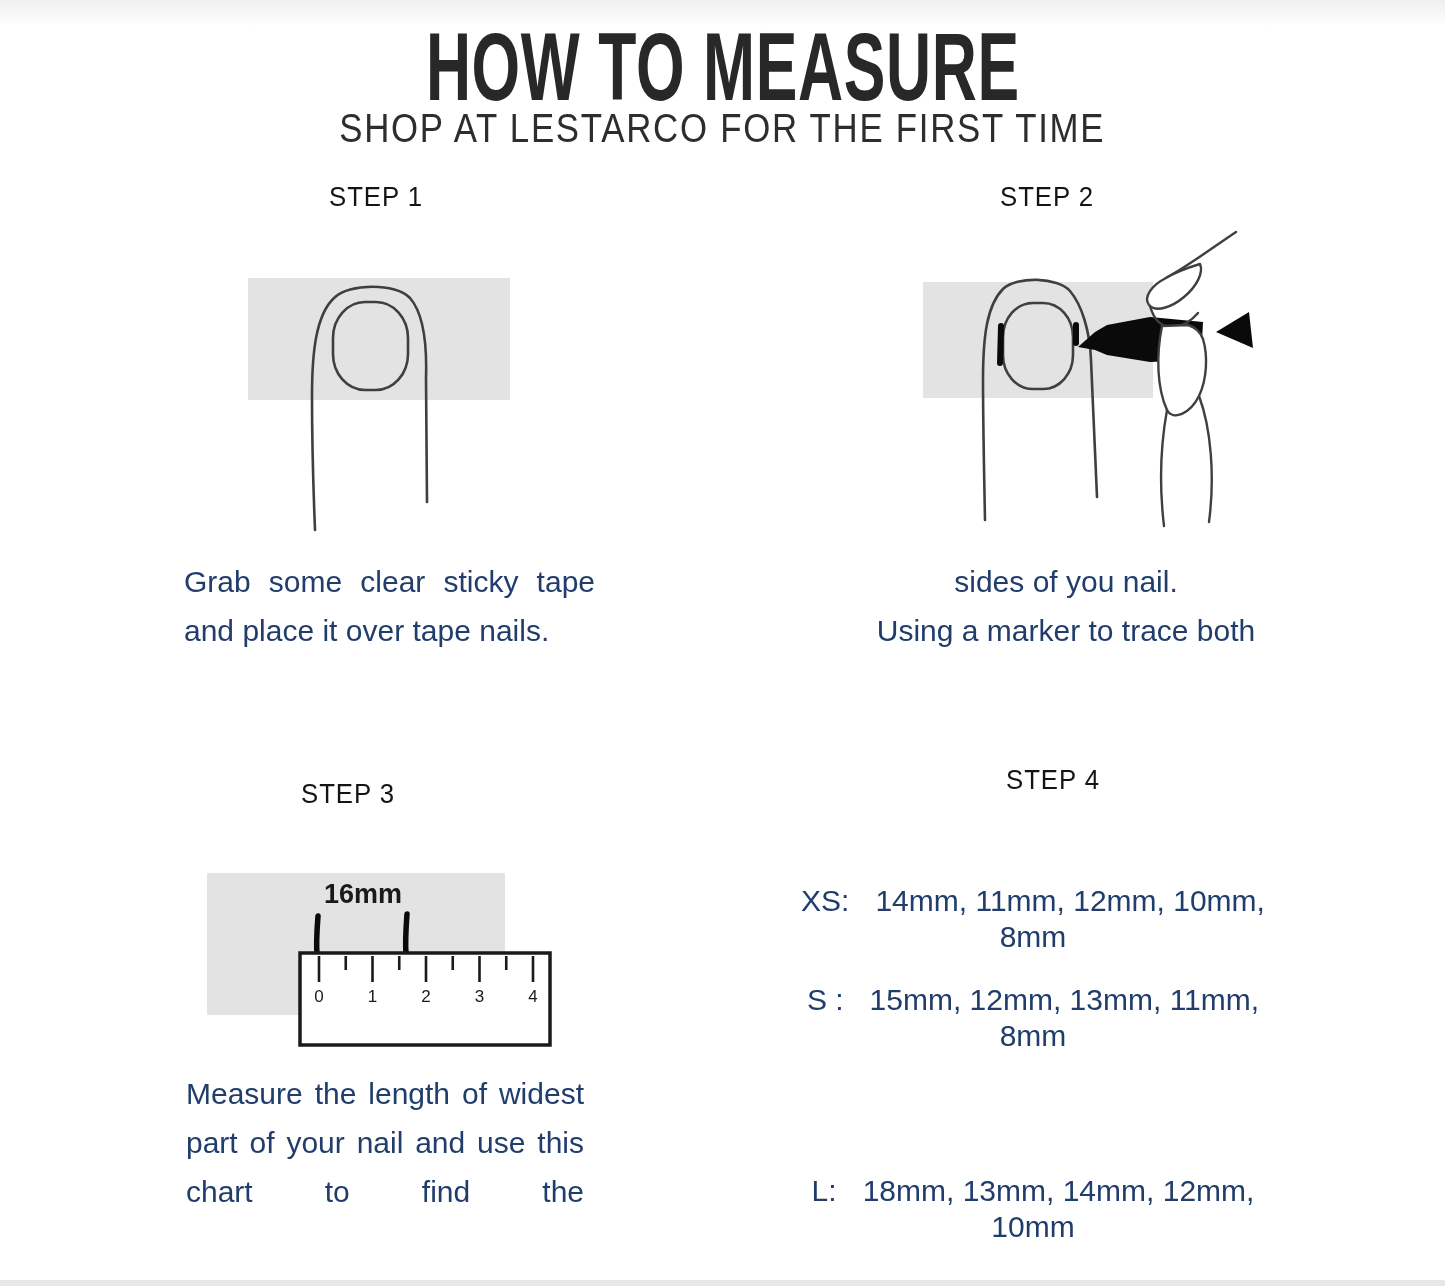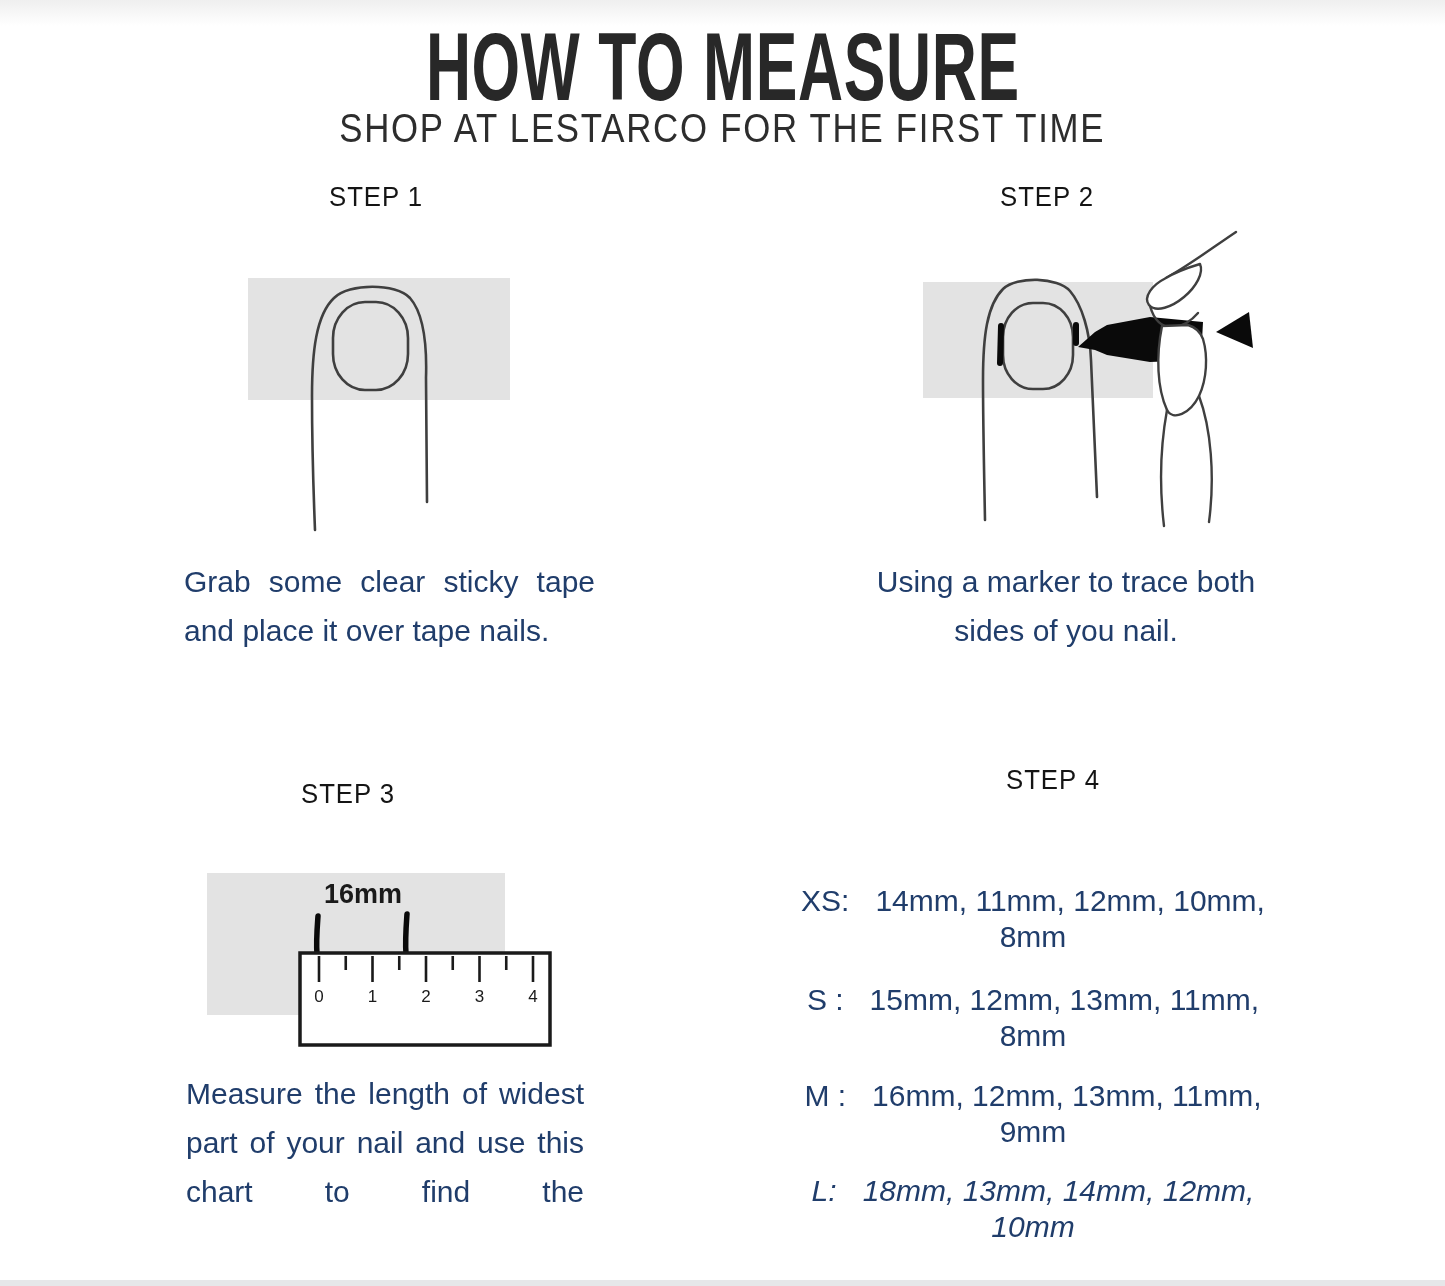--- a/index.html
+++ b/index.html
@@ -35,21 +35,21 @@
   .caption-step1{left:184px;top:557px;width:411px;}
   .caption-step2{left:866px;top:557px;width:400px;text-align:center;}
   .caption-step3{left:186px;top:1069px;width:398px;}
   .just{text-align:justify;text-align-last:justify;-moz-text-align-last:justify;}
 
   .size-row{position:absolute;left:783px;width:500px;text-align:center;
     color:#203d6b;font-size:30px;line-height:36px;}
   .size-row-xs{top:883px;}
   .size-row-s{top:982px;}
   .size-row-m{top:1078px;}
-  .size-row-l{top:1173px;font-style:italic;}
+  .size-row-l{top:1173px;}
   .size-label{margin-right:26px;}
 
   .ruler-number{font-size:17px;fill:#1a1a1a;font-family:"Liberation Sans",sans-serif;}
   .mm-label{font-size:27px;font-weight:700;fill:#1a1a1a;font-family:"Liberation Sans",sans-serif;}
 </style>
 </head>
 <body>
 
 <div class="canvas">
 
@@ -95,22 +95,22 @@
              C296,59 304,45 300,36 C290,39 274,45 266,50 Z" fill="#ffffff" stroke="#3f3f3f" stroke-width="2.4" stroke-linejoin="round"></path>
     <path d="M250,78 C254,92 262,100 274,99 C283,98 292,92 298,85" fill="none" stroke="#3f3f3f" stroke-width="2.4" stroke-linecap="round"></path>
     <path d="M262,98 C256,128 257,160 267,182 C273,193 290,186 299,168
              C307,151 308,128 303,111 C300,103 295,99 288,97 Z" fill="#ffffff" stroke="#3f3f3f" stroke-width="2.4" stroke-linejoin="round"></path>
     <polygon points="316,104 349,84 353,120" fill="#0a0a0a"></polygon>
     <path d="M267,182 C261,215 259,256 264,298" fill="none" stroke="#3f3f3f" stroke-width="2.4" stroke-linecap="round"></path>
     <path d="M299,168 C311,200 315,248 309,294" fill="none" stroke="#3f3f3f" stroke-width="2.4" stroke-linecap="round"></path>
   </svg>
 
   <div class="caption caption-step2">
+    <div>sides of you nail.</div>
     <div>Using a marker to trace both</div>
-    <div>sides of you nail.</div>
   </div>
 
   <div class="step-heading step3-heading">
     <span class="squeeze-head">STEP 3</span>
   </div>
 
   <svg class="illus illus-step3" width="400" height="212" viewBox="0 0 400 212">
     <rect x="17" y="13" width="298" height="142" fill="#e3e3e3"></rect>
     <text x="173" y="43" text-anchor="middle" class="mm-label">16mm</text>
     <path d="M128,56 C127,70 126,82 127,94" fill="none" stroke="#0a0a0a" stroke-width="5.5" stroke-linecap="round"></path>
@@ -145,21 +145,18 @@
   <div class="step-heading step4-heading">
     <span class="squeeze-head">STEP 4</span>
   </div>
 
   <div class="size-row size-row-xs">
     <span class="size-label">XS:</span><span>14mm, 11mm, 12mm, 10mm, 8mm</span>
   </div>
   <div class="size-row size-row-s">
     <span class="size-label">S :</span><span>15mm, 12mm, 13mm, 11mm, 8mm</span>
   </div>
-  <div class="size-row size-row-m">
-    <span class="size-label">M :</span><span>16mm, 12mm, 13mm, 11mm, 9mm</span>
-  </div>
   <div class="size-row size-row-l">
     <span class="size-label">L:</span><span>18mm, 13mm, 14mm, 12mm, 10mm</span>
   </div>
 
   <div class="bottom-strip"></div>
 </div>
 
 </body></html>

